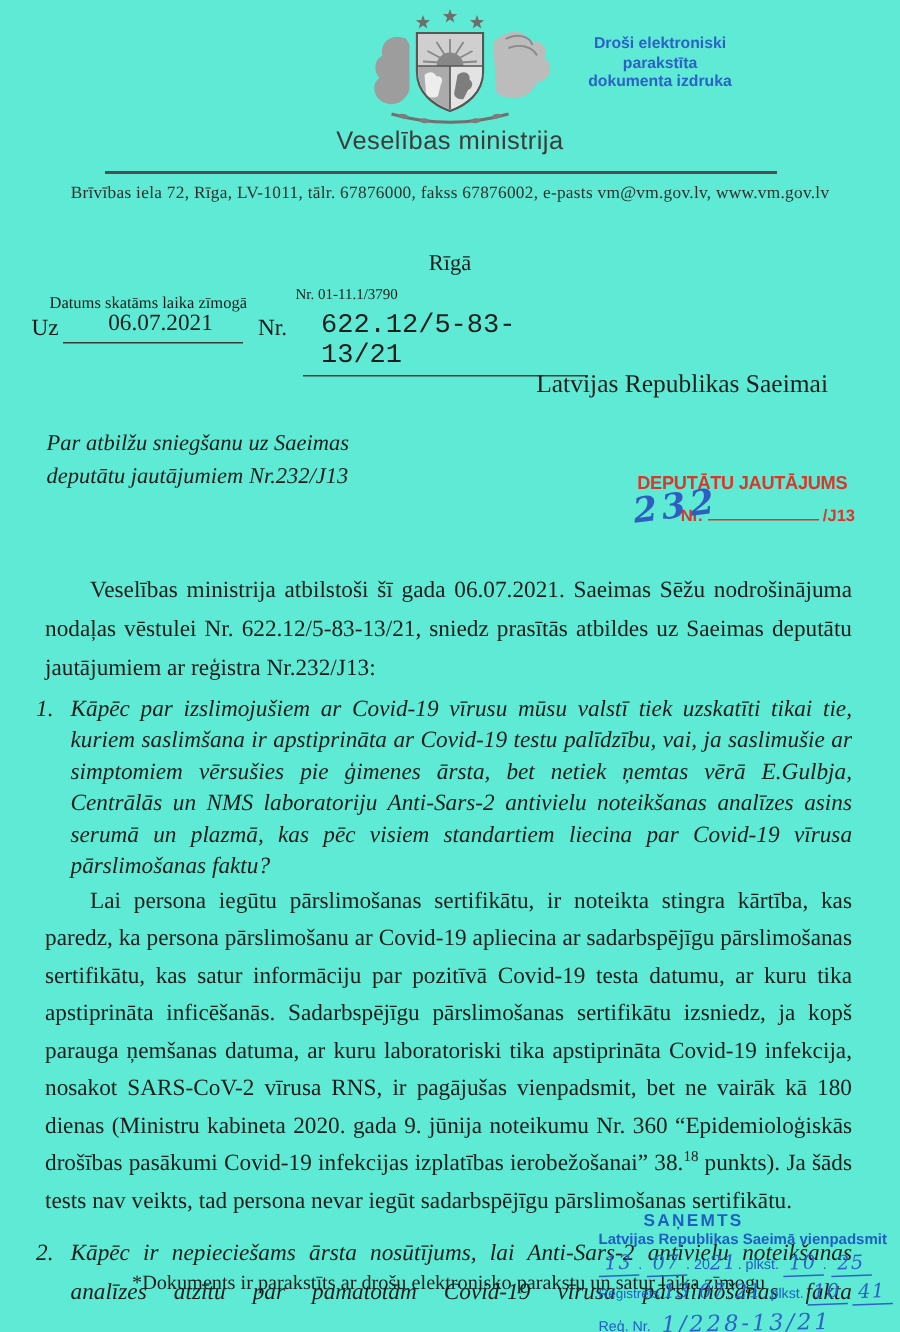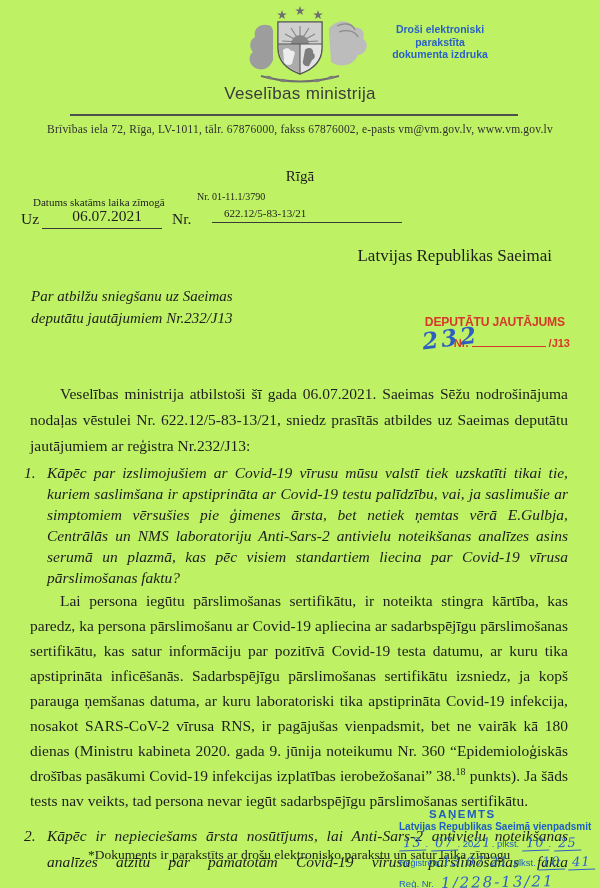--- a/index.html
+++ b/index.html
@@ -1,19 +1,19 @@
 <!DOCTYPE html>
 <html><head>
 <meta charset="utf-8">
 <style>
   html,body{margin:0;padding:0;}
   body{width:600px;height:888px;background:#ffffff;}
   .page{
     position:relative;width:600px;height:888px;overflow:hidden;
-    background:#bef264;
+    background:#5eead4;
     font-family:"Liberation Serif", serif;
     color:#1d1d1d;
   }
   
   .digital-note{
     position:absolute;top:23px;left:380px;width:120px;text-align:center;
     font-family:"Liberation Sans", sans-serif;font-weight:700;
     font-size:10.5px;line-height:12.5px;color:#2b62c5;
   }
   .emblem{position:absolute;top:4px;left:50%;transform:translateX(-50%);}
@@ -30,27 +30,27 @@
   
   .date-note{position:absolute;top:196px;left:33px;font-size:11px;}
   .doc-number{position:absolute;top:191px;left:197px;font-size:10px;}
   .uz-label{position:absolute;top:210px;left:21px;font-size:15.5px;}
   .uz-date{
     position:absolute;top:207px;left:42px;width:110px;font-size:15.5px;
     border-bottom:1.6px solid #3a3a3a;padding:0 0 3px 10px;text-align:center;
   }
   .nr-label2{position:absolute;top:210px;left:172px;font-size:15.5px;}
   .ref-number{
-    position:absolute;top:207px;left:212px;width:178px;font-size:11px;
-    border-bottom:1.6px solid #3a3a3a;padding:0 0 3px 12px;
+    position:absolute;top:207px;left:202px;width:178px;font-size:18px;
+    border-bottom:1.6px solid #3a3a3a;padding:0 0 3px 12px;font-family:Liberation Mono, monospace;
   }
   .recipient{position:absolute;top:246px;right:48px;font-size:17px;margin-left:40px;}
   .subject{
     position:absolute;top:285px;left:31px;
-    font-style:italic;font-size:15px;line-height:22px;text-align:center;
+    font-style:italic;font-size:15px;line-height:22px;
   }
   
   .deputy-stamp{
     position:absolute;top:315px;left:398px;width:172px;
     font-family:"Liberation Sans", sans-serif;color:#d8382a;text-align:right;
   }
   .ds-title{
     font-weight:700;font-size:12.5px;white-space:nowrap;letter-spacing:-.2px;
     transform:scaleX(.97);transform-origin:left;
   }

